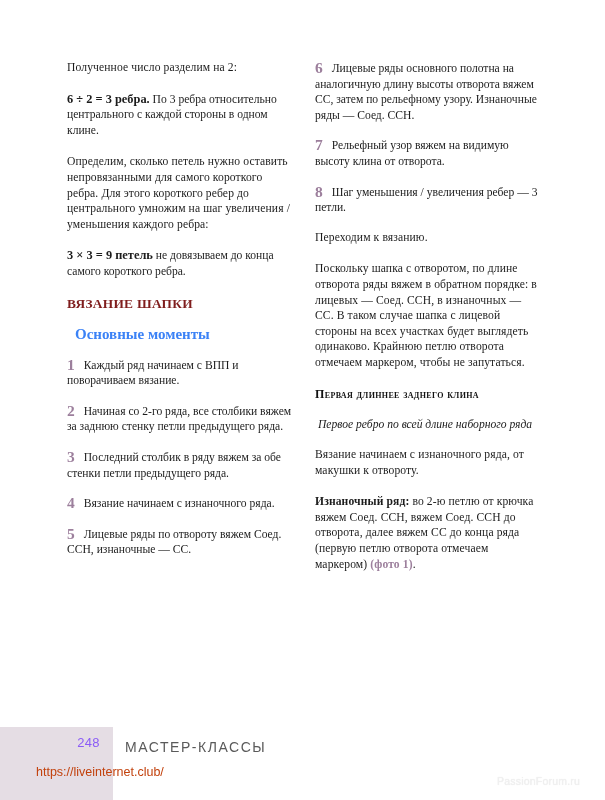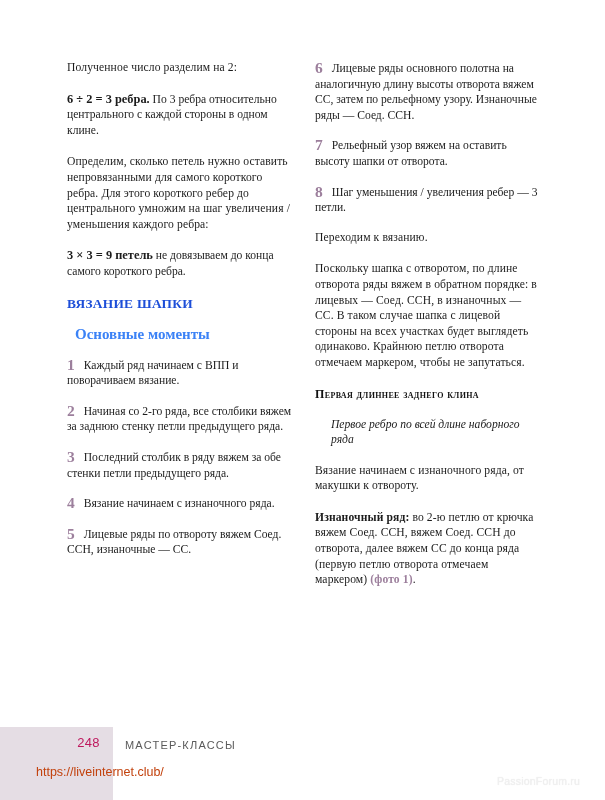--- a/index.html
+++ b/index.html
@@ -61,39 +61,39 @@
     font-size: 12.4px;
   }
 
   
   h2.section-title {
     margin: 2px 0 14px 0;
     font-size: 13.4px;
     font-weight: bold;
     letter-spacing: 0.02em;
     text-transform: uppercase;
-    color: #1d4ed8;
+    color: #7f1d1d;
     font-family: "Liberation Serif", serif;
   }
   h3.sub-title {
     margin: 0 0 14px 8px;
     font-size: 15px;
     font-weight: bold;
     color: #3b82f6;
   }
   h3.smallcaps-title {
     margin: 2px 0 15px 0;
     font-size: 12px;
     font-weight: bold;
     font-variant: small-caps;
     letter-spacing: 0.03em;
     color: #111;
   }
   p.italic-note {
-    margin: 0 0 15px 16px;
+    margin: 0 0 15px 3px;
     font-size: 11.6px;
     line-height: 15.6px;
     font-style: italic;
   }
 
   
   .num-item {
     position: relative;
     margin: 0 0 14px 0;
     padding-left: 0;
@@ -120,29 +120,29 @@
     height: 73px;
     background: #e5dde4;
   }
   .folio {
     position: absolute;
     left: 0;
     top: 735px;
     width: 100px;
     text-align: right;
     font-size: 13px;
-    color: #be185d;
+    color: #8b5cf6;
     font-family: "Liberation Sans", sans-serif;
     letter-spacing: 0.03em;
   }
   .running-head {
     position: absolute;
     left: 125px;
     top: 739px;
-    font-size: 11px;
+    font-size: 14px;
     letter-spacing: 0.11em;
     color: #5a5a5a;
     font-family: "Liberation Sans", sans-serif;
     text-transform: uppercase;
   }
   .site-url {
     position: absolute;
     left: 36px;
     top: 765px;
     font-size: 12.5px;
@@ -191,21 +191,21 @@
       <p class="num-item"><span class="marker">4</span><span>Вязание начинаем с изнаночного ряда.</span></p>
 
       <p class="num-item"><span class="marker">5</span><span>Лицевые ряды по отвороту вяжем Соед. ССН, изнаночные — СС.</span></p>
 
     </div>
 
     <div class="col">
 
       <p class="num-item"><span class="marker">6</span><span>Лицевые ряды основного полотна на аналогичную длину высоты отворота вяжем СС, затем по рельефному узору. Изнаночные ряды — Соед. ССН.</span></p>
 
-      <p class="num-item"><span class="marker">7</span><span>Рельефный узор вяжем на оставить высоту шапки от отворота.</span></p>
+      <p class="num-item"><span class="marker">7</span><span>Рельефный узор вяжем на видимую высоту клина от отворота.</span></p>
 
       <p class="num-item"><span class="marker">8</span><span>Шаг уменьшения / увеличения ребер — 3 петли.</span></p>
 
       <p class="body">Переходим к вязанию.</p>
 
 
       <p class="body">Поскольку шапка с отворотом, по длине отворота ряды вяжем в обратном порядке: в лицевых — Соед. ССН, в изнаночных — СС. В таком случае шапка с лицевой стороны на всех участках будет выглядеть одинаково. Крайнюю петлю отворота отмечаем маркером, чтобы не запутаться.</p>
 
       <h3 class="smallcaps-title">Первая длиннее заднего клина</h3>
 

